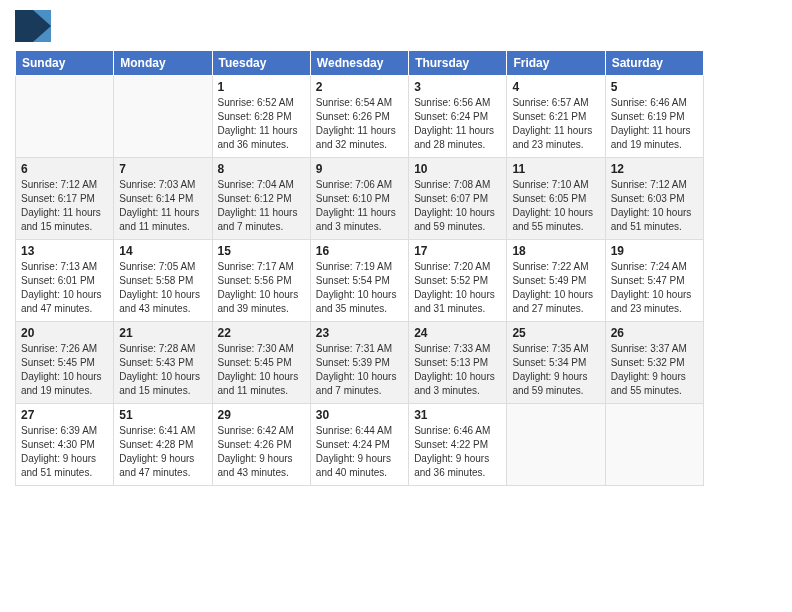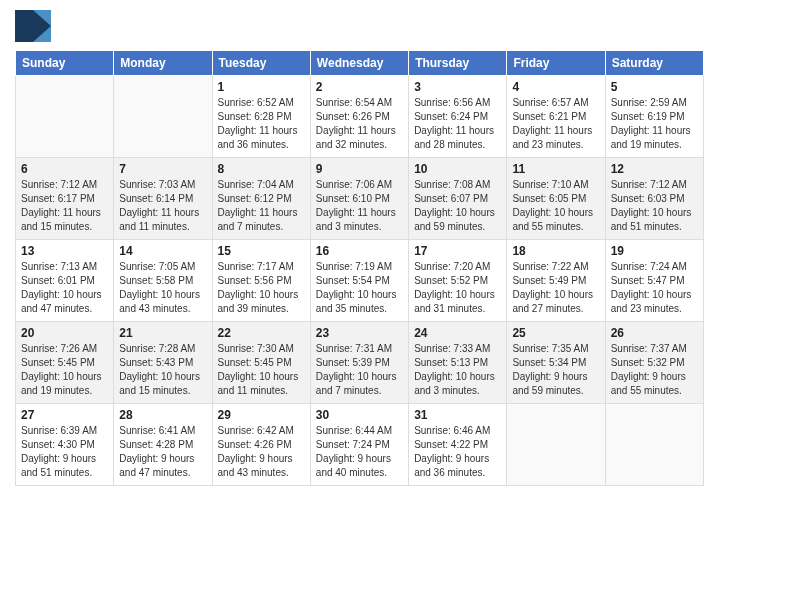--- a/index.html
+++ b/index.html
@@ -149,21 +149,21 @@
 Daylight: 11 hours and 28 minutes.</div>
           </td>
           <td>
             <span class="day-number">4</span>
             <div class="day-info">Sunrise: 6:57 AM
 Sunset: 6:21 PM
 Daylight: 11 hours and 23 minutes.</div>
           </td>
           <td>
             <span class="day-number">5</span>
-            <div class="day-info">Sunrise: 2:59 AM
+            <div class="day-info">Sunrise: 6:46 AM
 Sunset: 6:19 PM
 Daylight: 11 hours and 19 minutes.</div>
           </td>
         </tr>
         <tr>
           <td>
             <span class="day-number">6</span>
             <div class="day-info">Sunrise: 7:12 AM
 Sunset: 6:17 PM
 Daylight: 11 hours and 15 minutes.</div>
@@ -281,48 +281,48 @@
 Daylight: 10 hours and 3 minutes.</div>
           </td>
           <td>
             <span class="day-number">25</span>
             <div class="day-info">Sunrise: 7:35 AM
 Sunset: 5:34 PM
 Daylight: 9 hours and 59 minutes.</div>
           </td>
           <td>
             <span class="day-number">26</span>
-            <div class="day-info">Sunrise: 7:37 AM
+            <div class="day-info">Sunrise: 3:37 AM
 Sunset: 5:32 PM
 Daylight: 9 hours and 55 minutes.</div>
           </td>
         </tr>
         <tr>
           <td>
             <span class="day-number">27</span>
             <div class="day-info">Sunrise: 6:39 AM
 Sunset: 4:30 PM
 Daylight: 9 hours and 51 minutes.</div>
           </td>
           <td>
-            <span class="day-number">28</span>
+            <span class="day-number">51</span>
             <div class="day-info">Sunrise: 6:41 AM
 Sunset: 4:28 PM
 Daylight: 9 hours and 47 minutes.</div>
           </td>
           <td>
             <span class="day-number">29</span>
             <div class="day-info">Sunrise: 6:42 AM
 Sunset: 4:26 PM
 Daylight: 9 hours and 43 minutes.</div>
           </td>
           <td>
             <span class="day-number">30</span>
             <div class="day-info">Sunrise: 6:44 AM
-Sunset: 7:24 PM
+Sunset: 4:24 PM
 Daylight: 9 hours and 40 minutes.</div>
           </td>
           <td>
             <span class="day-number">31</span>
             <div class="day-info">Sunrise: 6:46 AM
 Sunset: 4:22 PM
 Daylight: 9 hours and 36 minutes.</div>
           </td>
           <td class="empty"></td>
           <td class="empty"></td>

